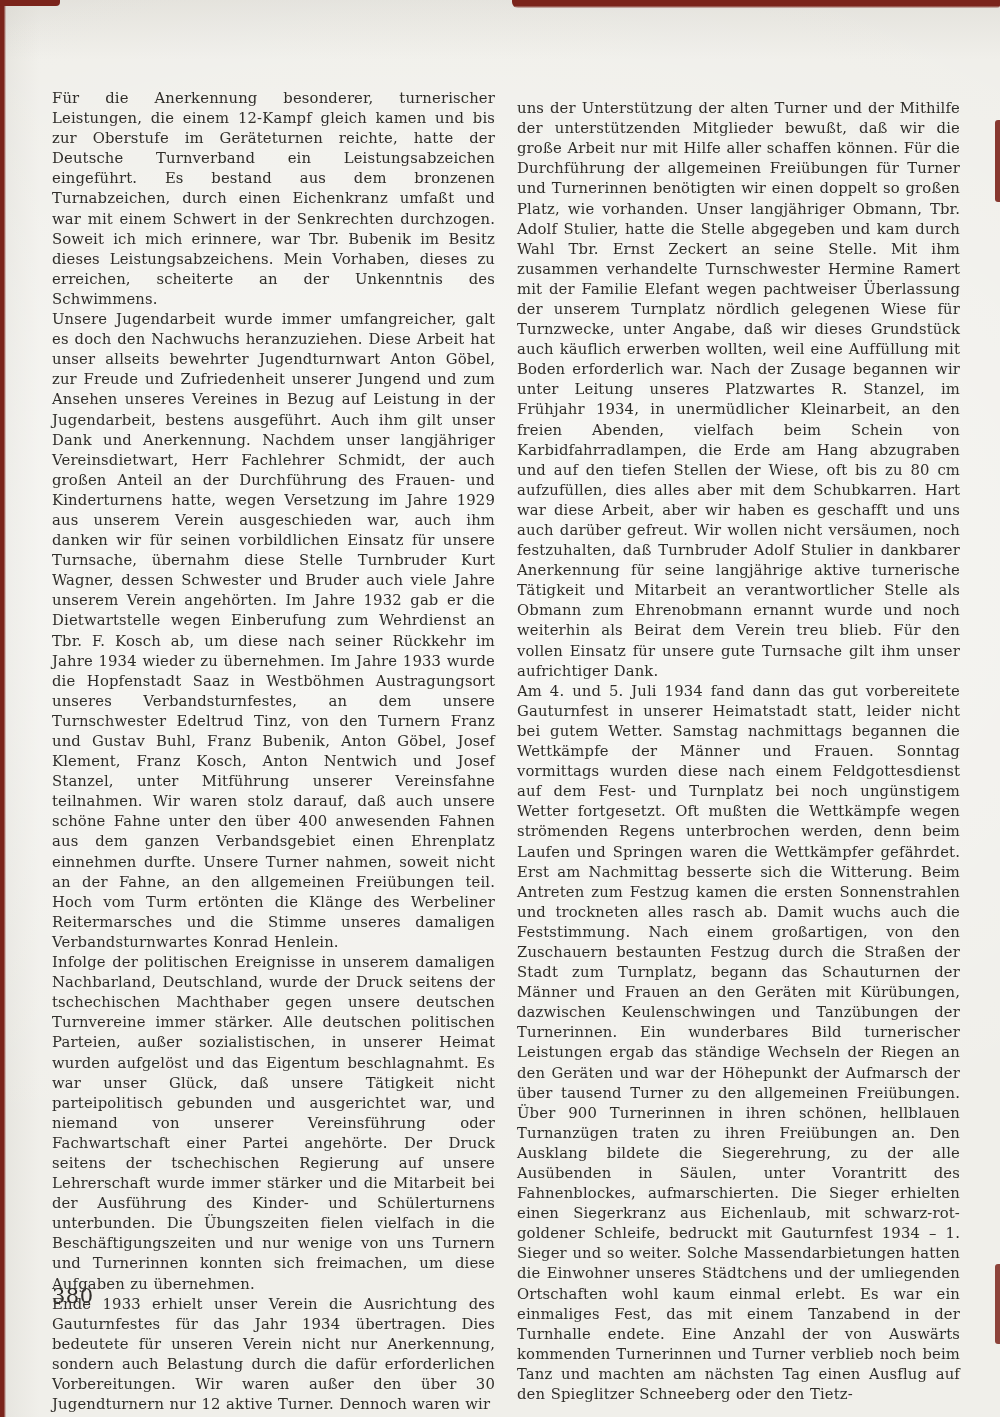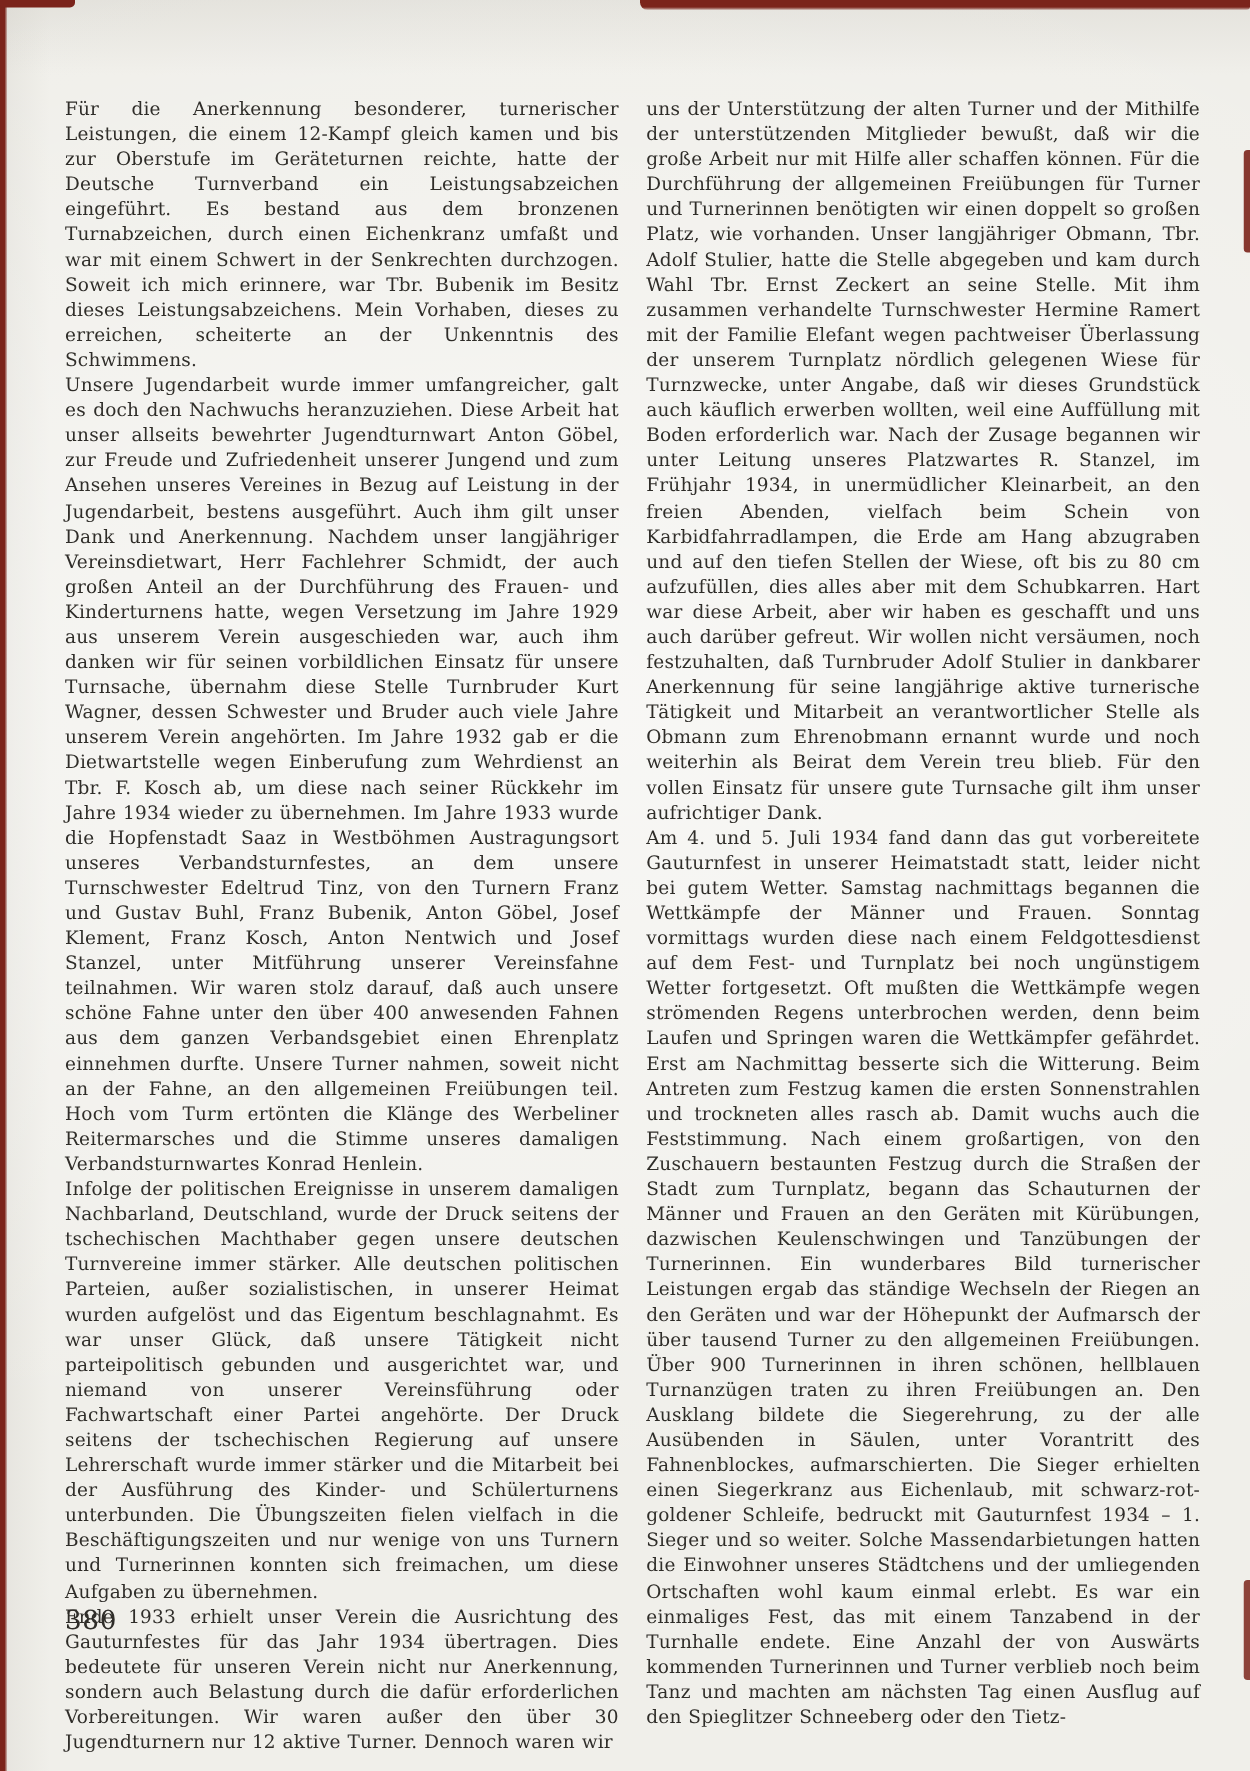--- a/index.html
+++ b/index.html
@@ -26,23 +26,24 @@
   .edge-left{left:0;top:0;width:6px;height:100%;
     background:linear-gradient(90deg,var(--edge-red) 0 60%,rgba(123,36,27,0.45) 85%,rgba(123,36,27,0) 100%);}
   .edge-top-left{left:0;top:0;width:60px;height:6px;border-radius:0 0 4px 2px;}
   .edge-top-right{left:512px;top:0;right:0;height:8px;border-radius:0 0 3px 6px;
     background:linear-gradient(180deg,var(--edge-red) 0 70%,rgba(123,36,27,0.55) 88%,rgba(123,36,27,0.12) 100%);}
   .edge-right-upper{right:0;top:120px;width:5px;height:82px;border-radius:3px 0 0 3px;opacity:.9;}
   .edge-right-lower{right:0;top:1264px;width:5px;height:80px;border-radius:3px 0 0 3px;opacity:.85;}
 
   .text-area{
     position:absolute;
-    left:52px;top:78px;right:40px;
+    left:52px;top:88px;right:40px;
     display:flex;
     gap:22px;
+    align-items:center;
   }
   .column{
     flex:1 1 0;
     min-width:0;
   }
   .para{
     margin:0;
     font-size:14.8px;
     line-height:20.1px;
     text-align:justify;

